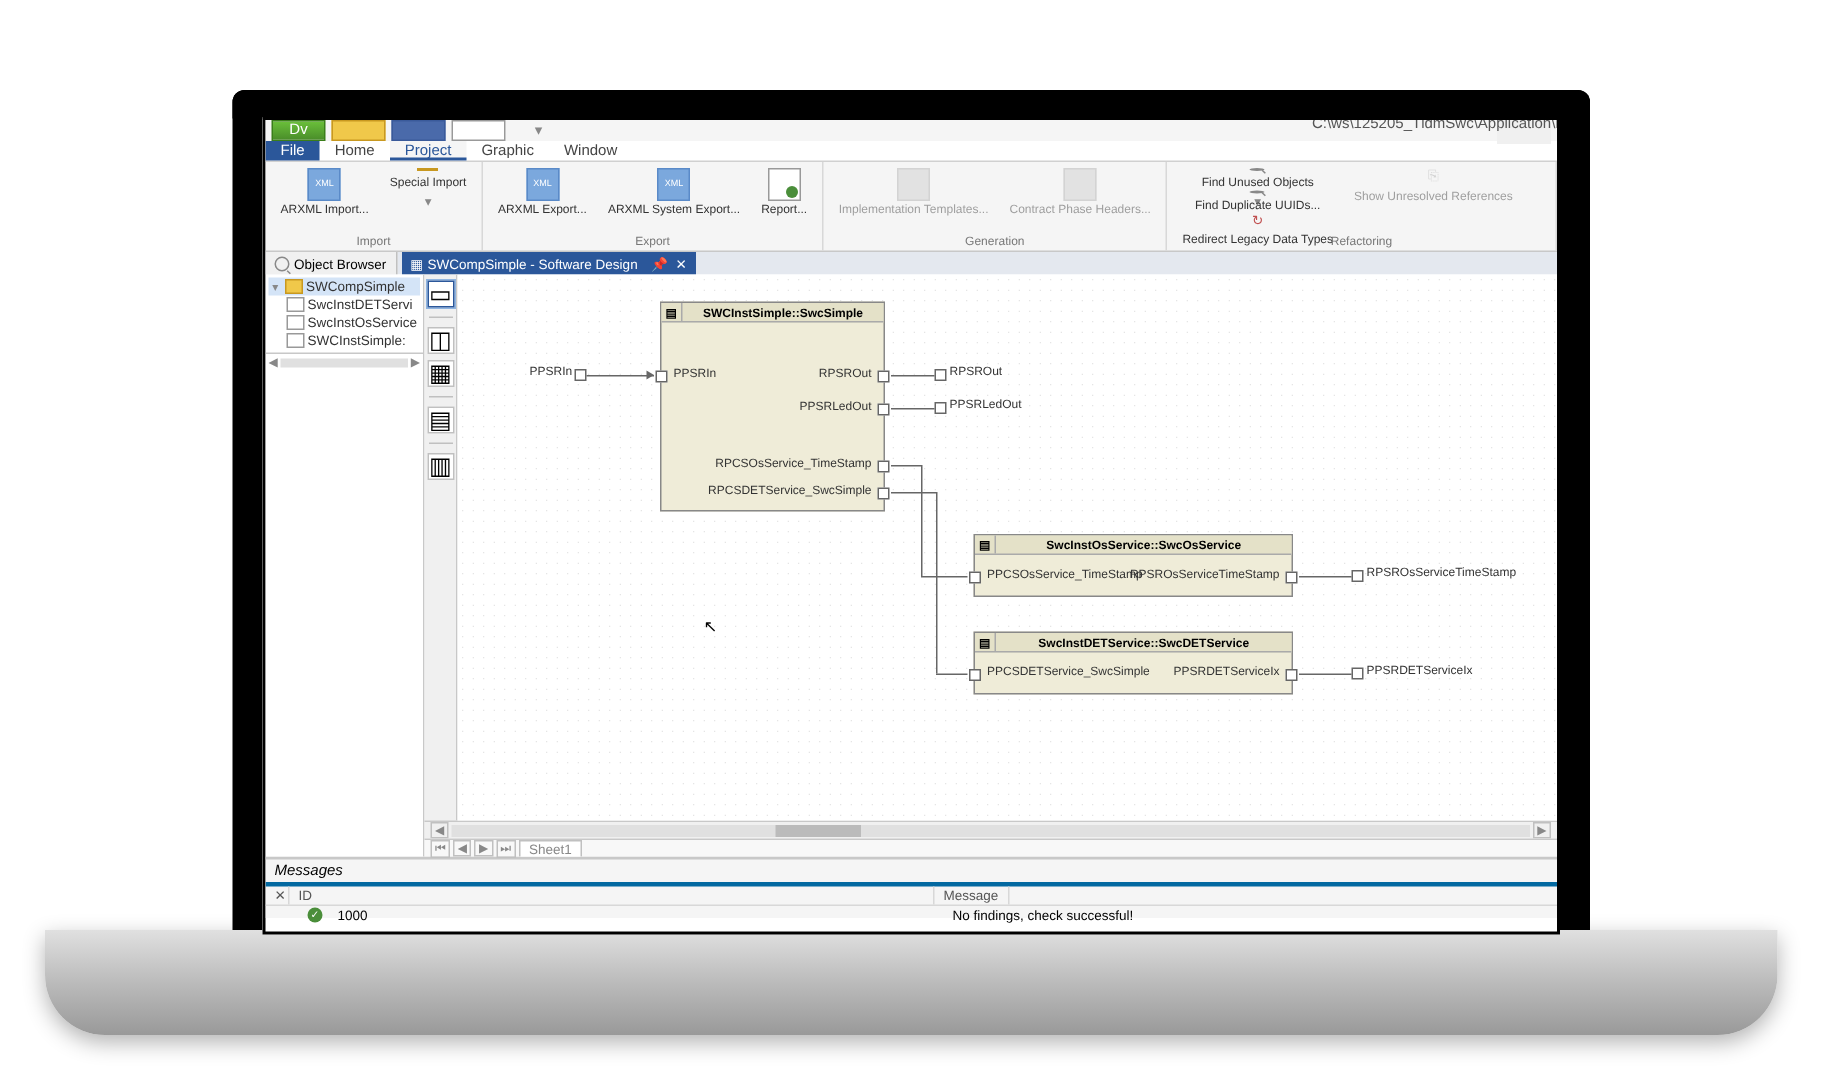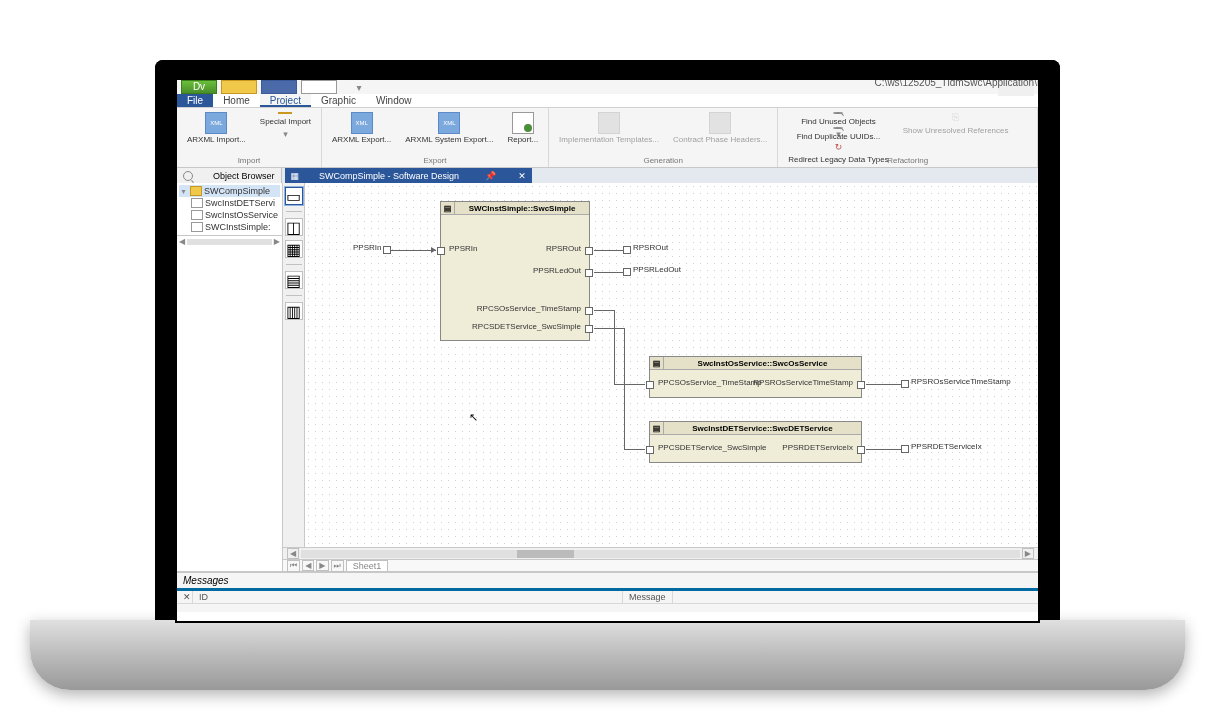--- a/index.html
+++ b/index.html
@@ -40,21 +40,21 @@
 .ico-gray{background:#ccc;border:1px solid #aaa;}
 .ico-find{width:10px;height:10px;border:1px solid #888;border-radius:50%;position:relative;}
 .ico-find::after{content:"";position:absolute;right:-2px;bottom:-2px;width:3px;height:1px;background:#888;transform:rotate(45deg);}
 .ico-app{background:linear-gradient(#6abf3a,#4a8e2a);border:1px solid #3a7e1a;color:#fff;font-size:7px;line-height:12px;text-align:center;}
 .ico-folder{background:#f0c84a;border:1px solid #c89820;}
 .ico-save{background:#4a6aaa;border:1px solid #3a5a9a;}
 .ico-sheet{background:#fff;border:1px solid #999;}
 
 
 .panel-tabs { height:15px; background:#e4e8ef; display:flex; align-items:stretch; font-size:9px;}
-.ptab { display:flex; align-items:center; padding:0 6px; gap:20px;}
+.ptab { display:flex; align-items:center; padding:0 6px; gap:3px;}
 .ptab.ob { background:#f0f0f0; border-right:1px solid #c0c0c0;}
 .ptab.active { background:#2b579a; color:#fff;}
 
 
 .main { height:388px; display:flex; }
 .tree-panel { width:106px; background:#fff; border-right:1px solid #c8c8c8; overflow:hidden;}
 .tree { font-size:9px; color:#333; padding:2px;}
 .tree-row { display:flex; align-items:center; gap:2px; padding:1px 0; white-space:nowrap;}
 .tree-row .tw{width:9px;text-align:center;color:#888;font-size:8px;}
 .tree-row .ti{width:12px;height:10px;display:inline-block;}
@@ -337,16 +337,22 @@
       </div>
     </div>
 
     <div class="messages">
       <div class="mtitle">Messages</div>
       <div class="mhdr">
         <div style="width:16px;">✕</div>
         <div style="width:430px;">ID</div>
         <div>Message</div>
       </div>
+      <div class="mrow">
+        <span style="width:16px;"></span>
+        <span class="ok">✓</span>
+        <span style="width:408px;padding-left:4px;">1000</span>
+        <span>No findings, check successful!</span>
+      </div>
     </div>
 
   </div>
 </div>
 
 </body></html>

